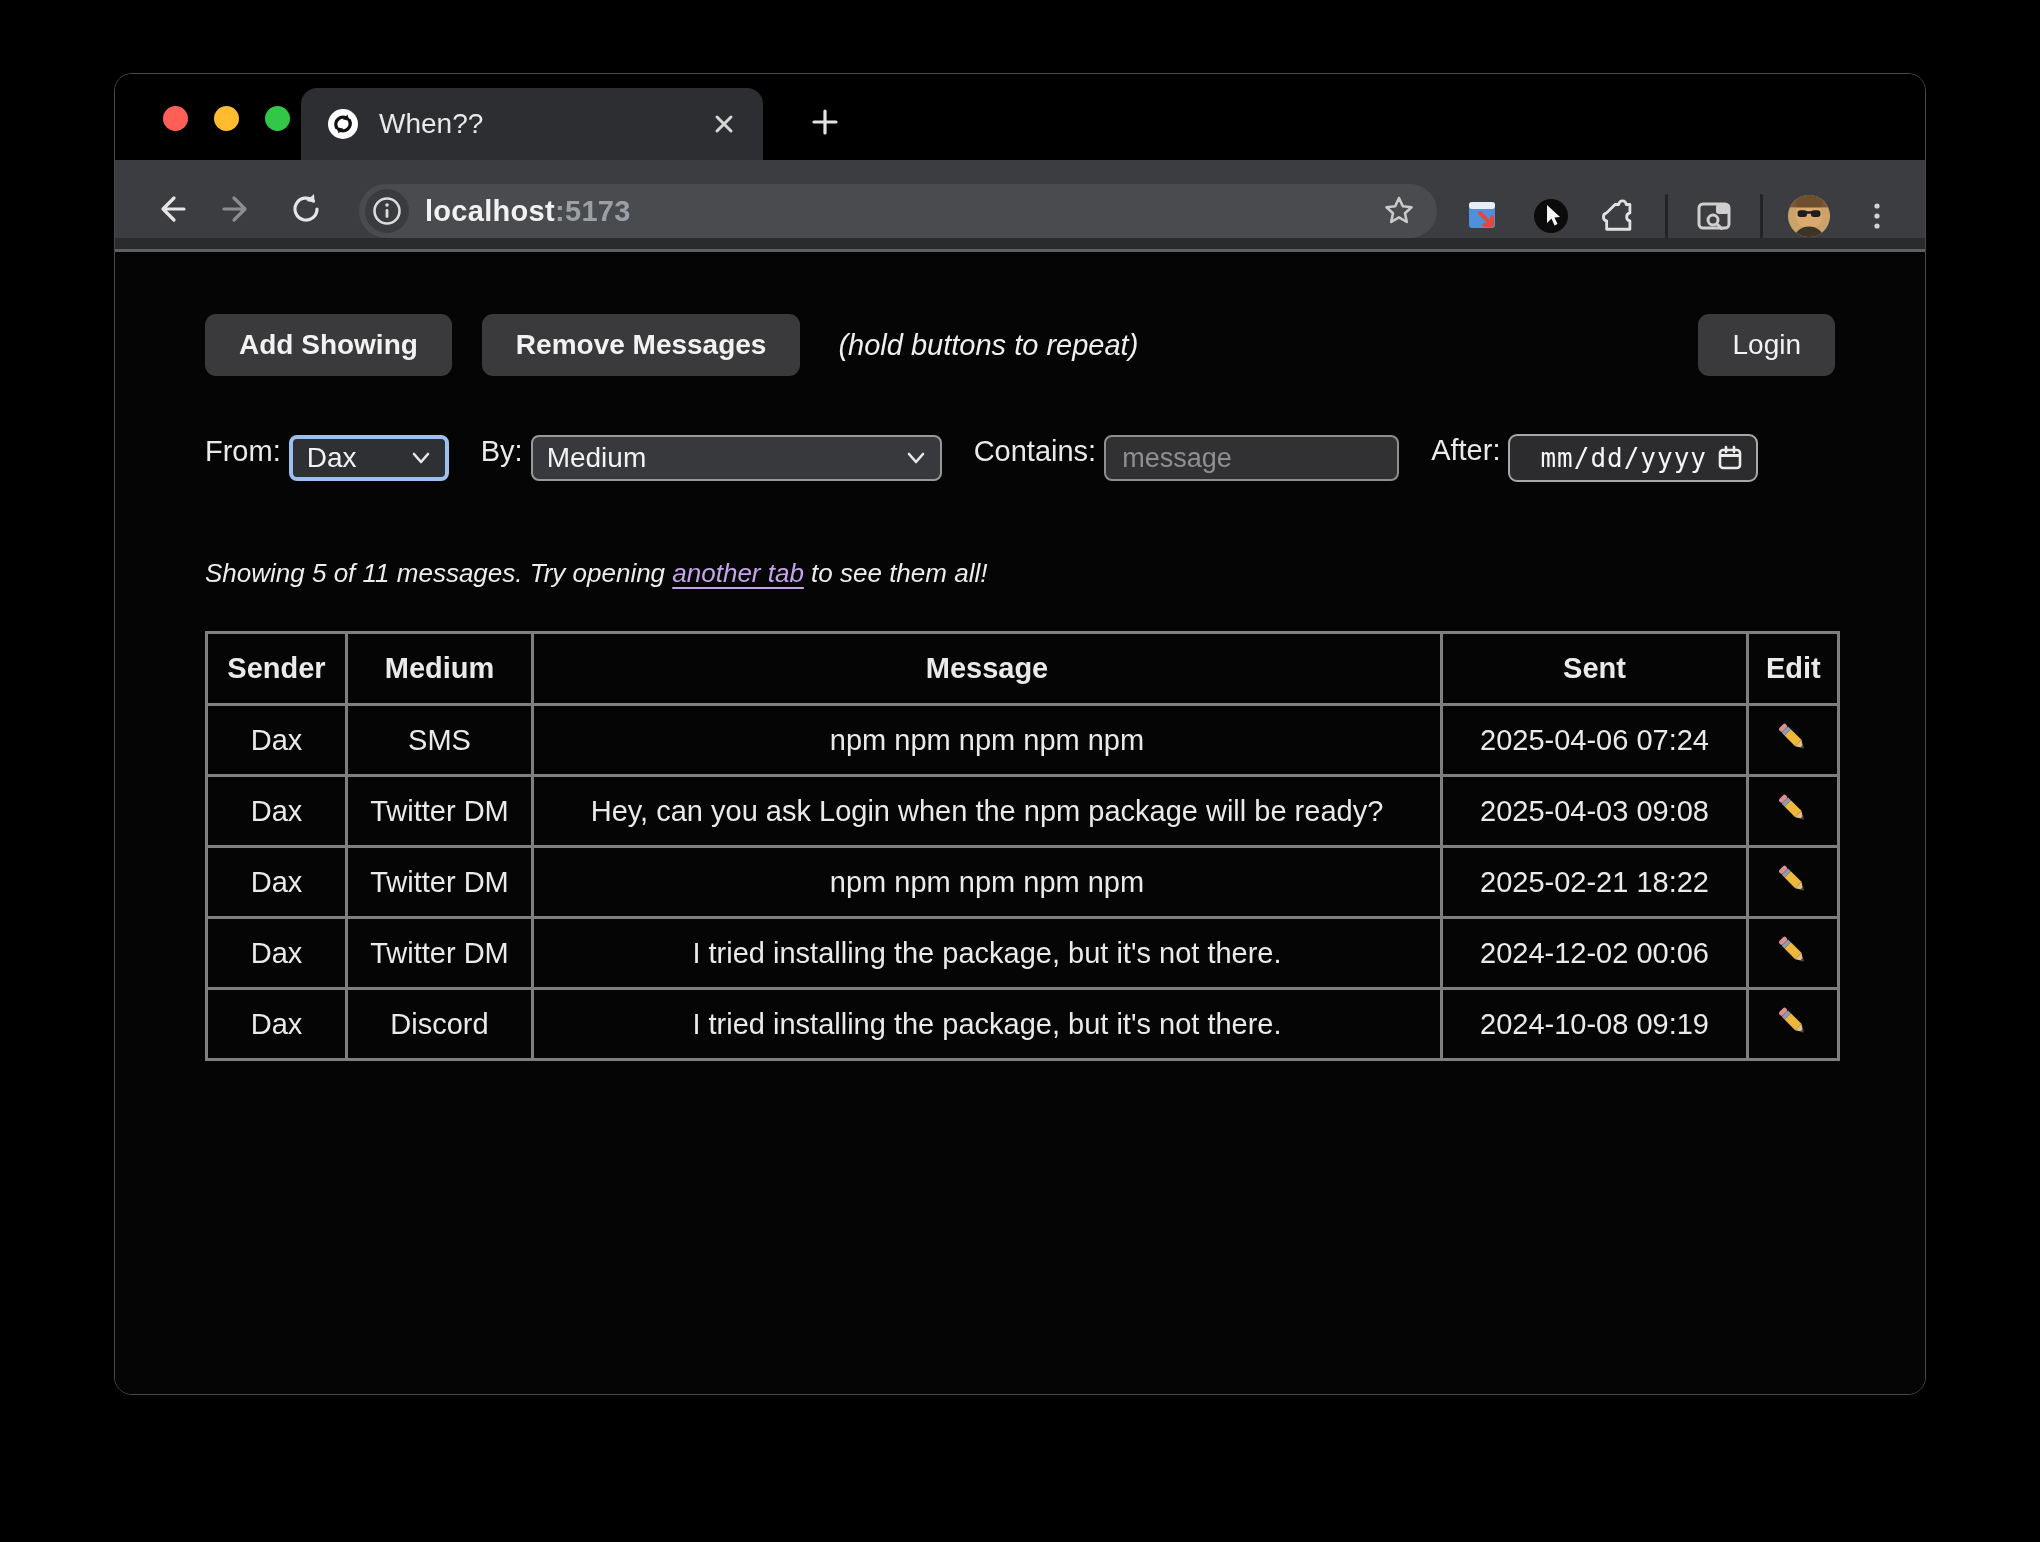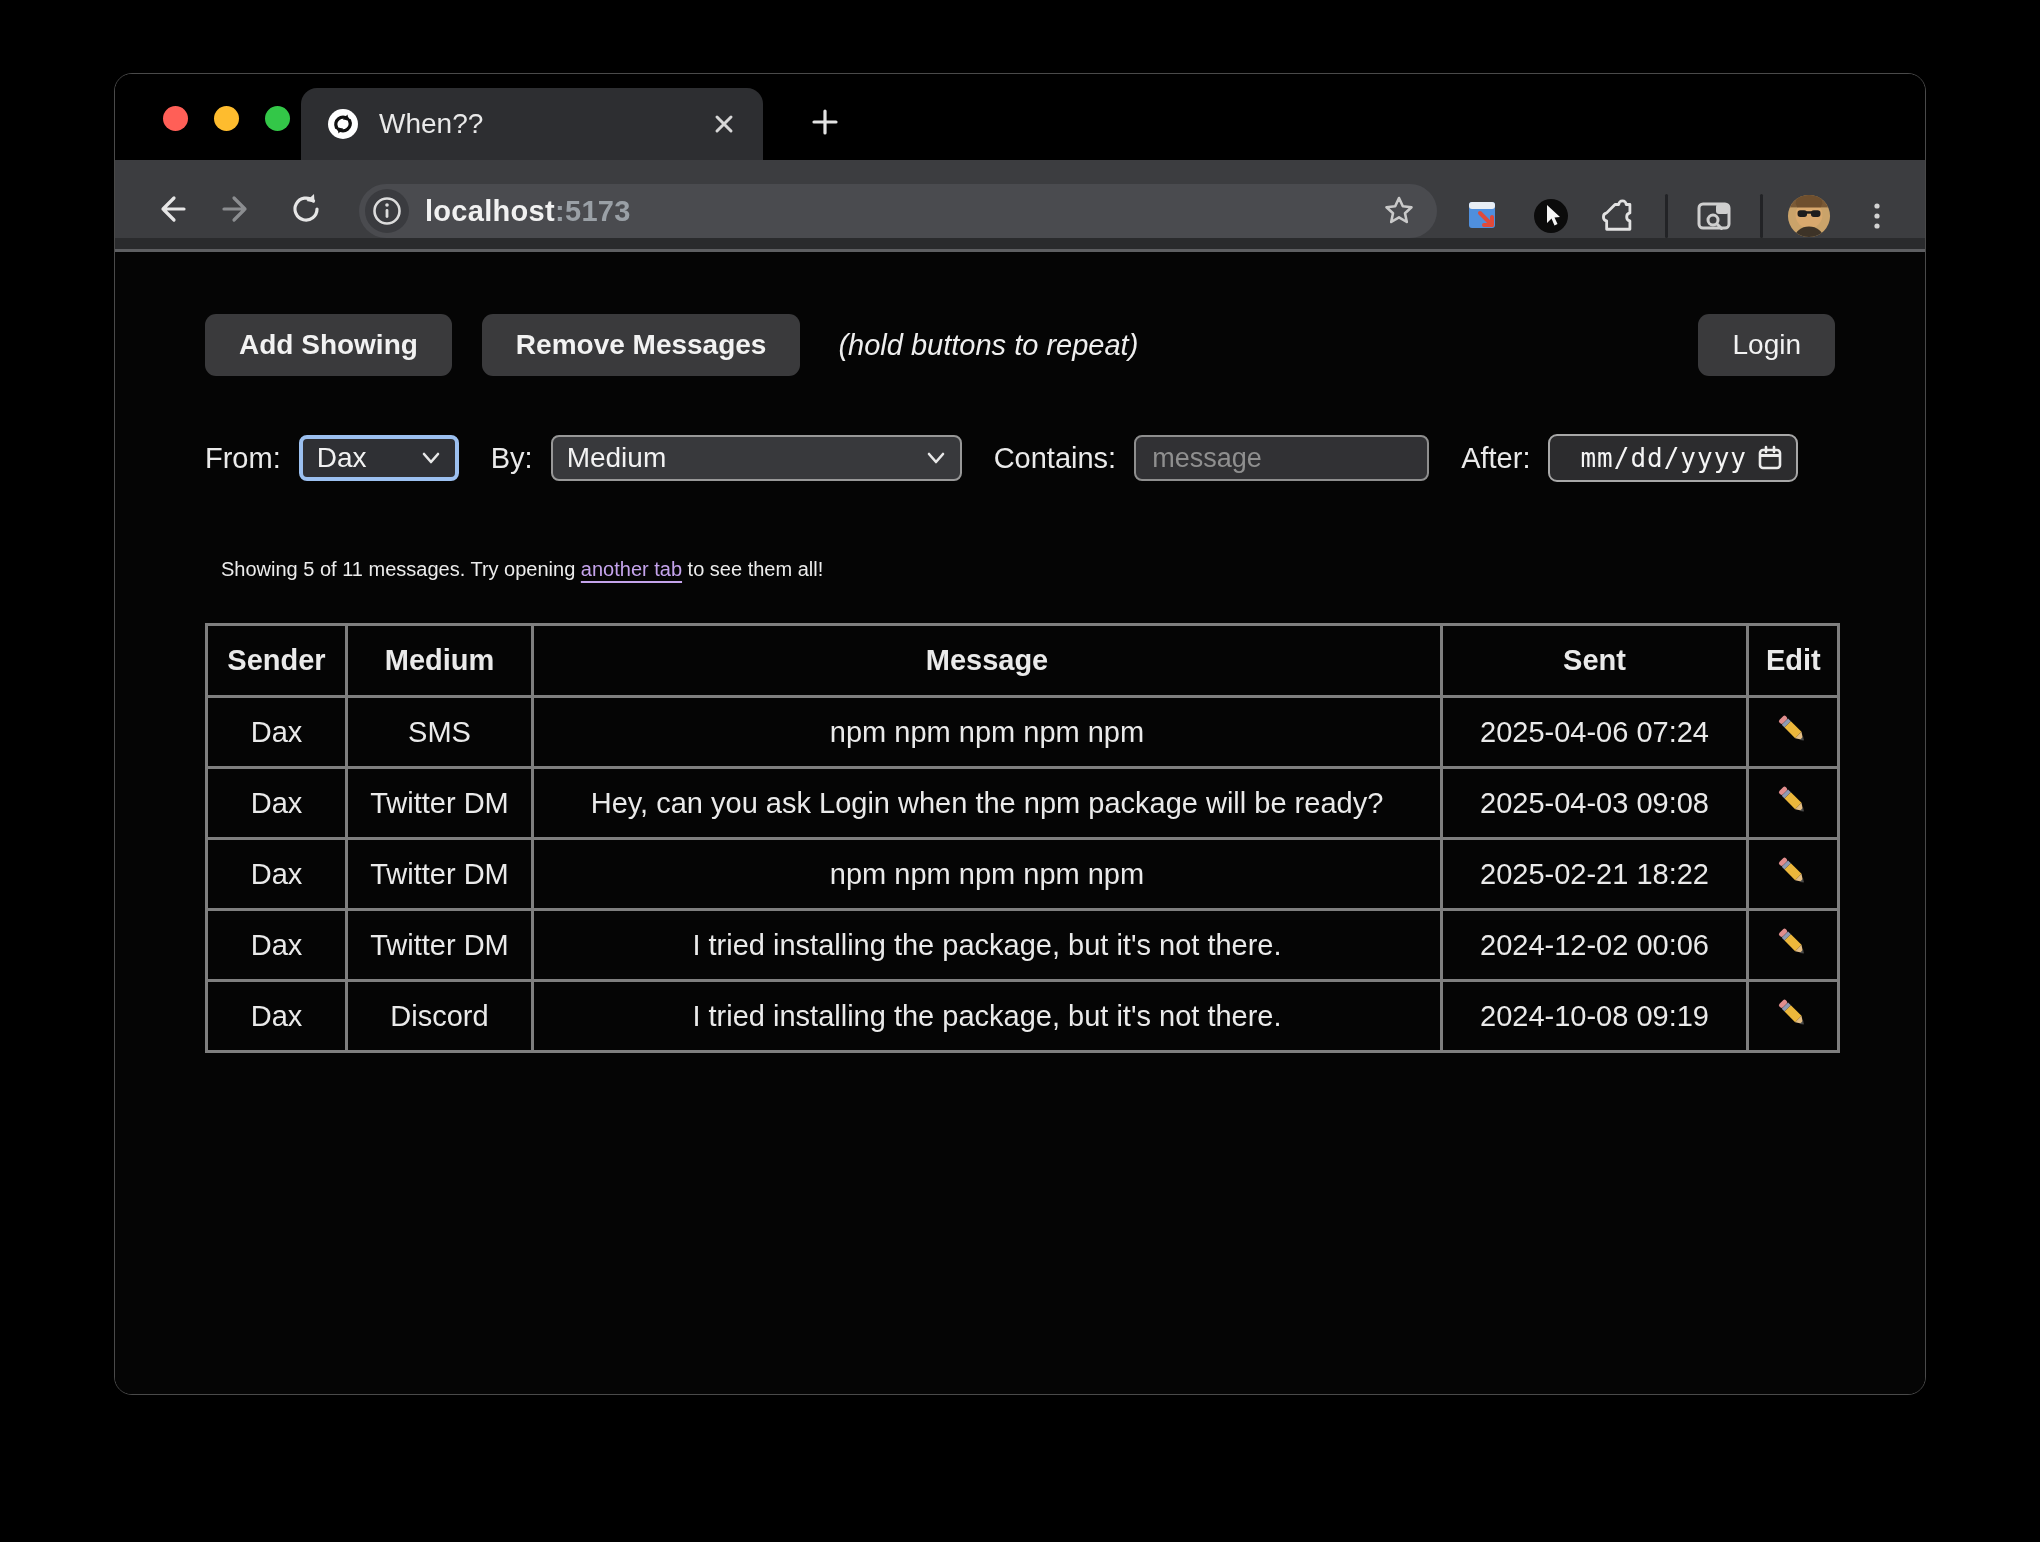--- a/index.html
+++ b/index.html
@@ -49,42 +49,42 @@
   .btn {
     background:#3a3a3c; color:#f2f2f2; border:none; border-radius:11px;
     height:62px; padding:0 34px; font-size:28px; font-family:inherit; cursor:pointer;
   }
   .btn.bold { font-weight:bold; }
   .btn + .btn { margin-left:30px; }
   .hint { color:#eeeeee; font-style:italic; font-size:29px; margin-left:38px; }
   .spacer { flex:1; }
 
   .filters { display:flex; align-items:center; gap:32px; margin-top:58px; }
-  .fgroup { display:flex; align-items:center; gap:18px; }
+  .fgroup { display:flex; gap:8px; }
   .flabel { color:#eaeaea; font-size:29px; }
   .selectbox {
     height:46px; background:#38393c; border:2px solid #989898; border-radius:8px;
     display:flex; align-items:center; padding:0 14px; gap:10px; color:#f2f2f2; font-size:28px; cursor:default;
   }
   .selectbox.focused { border:4px solid #9cc0f0; background:#2f3034; }
   .selectbox .sel-text { flex:1; }
   .sel-dax { width:160px; }
   .sel-medium { width:411px; }
   .textinput {
     width:295px; height:46px; background:#313134; border:2px solid #8e8e8e; border-radius:8px;
     color:#f2f2f2; font-size:27px; padding:0 16px; font-family:inherit; outline:none;
   }
   .textinput::placeholder { color:#8f8f8f; }
   .dateinput {
     width:250px; height:48px; background:#2c2c2e; border:2px solid #a8a8a8; border-radius:9px;
     display:flex; align-items:center; padding:0 12px 0 14px; gap:8px; cursor:default;
   }
   .datetext { flex:1; color:#f5f5f5; font-size:26px; font-family:"DejaVu Sans Mono", monospace; letter-spacing:1px; white-space:nowrap;margin-left:16px; }
 
-  .status { margin-top:76px; font-size:20px; color:#ececec;margin-left:16px; }
+  .status { margin-top:76px; font-style:italic; font-size:26px; color:#ececec; }
   .status a { color:#c5a4ec; text-decoration:underline; text-underline-offset:5px; cursor:pointer; }
 
   table.messages { margin-top:42px; border-collapse:collapse; table-layout:fixed; width:1632px; }
   table.messages th, table.messages td {
     border:3px solid #7f7f7f; color:#eaeaea; font-size:29px; text-align:center;
     padding:0 17px; vertical-align:middle; overflow:hidden; white-space:nowrap;
   }
   table.messages th { font-weight:bold; height:72px; }
   table.messages td { height:71px; }
   col.c-sender{ width:140px; } col.c-medium{ width:186px; } col.c-message{ width:909px; }

